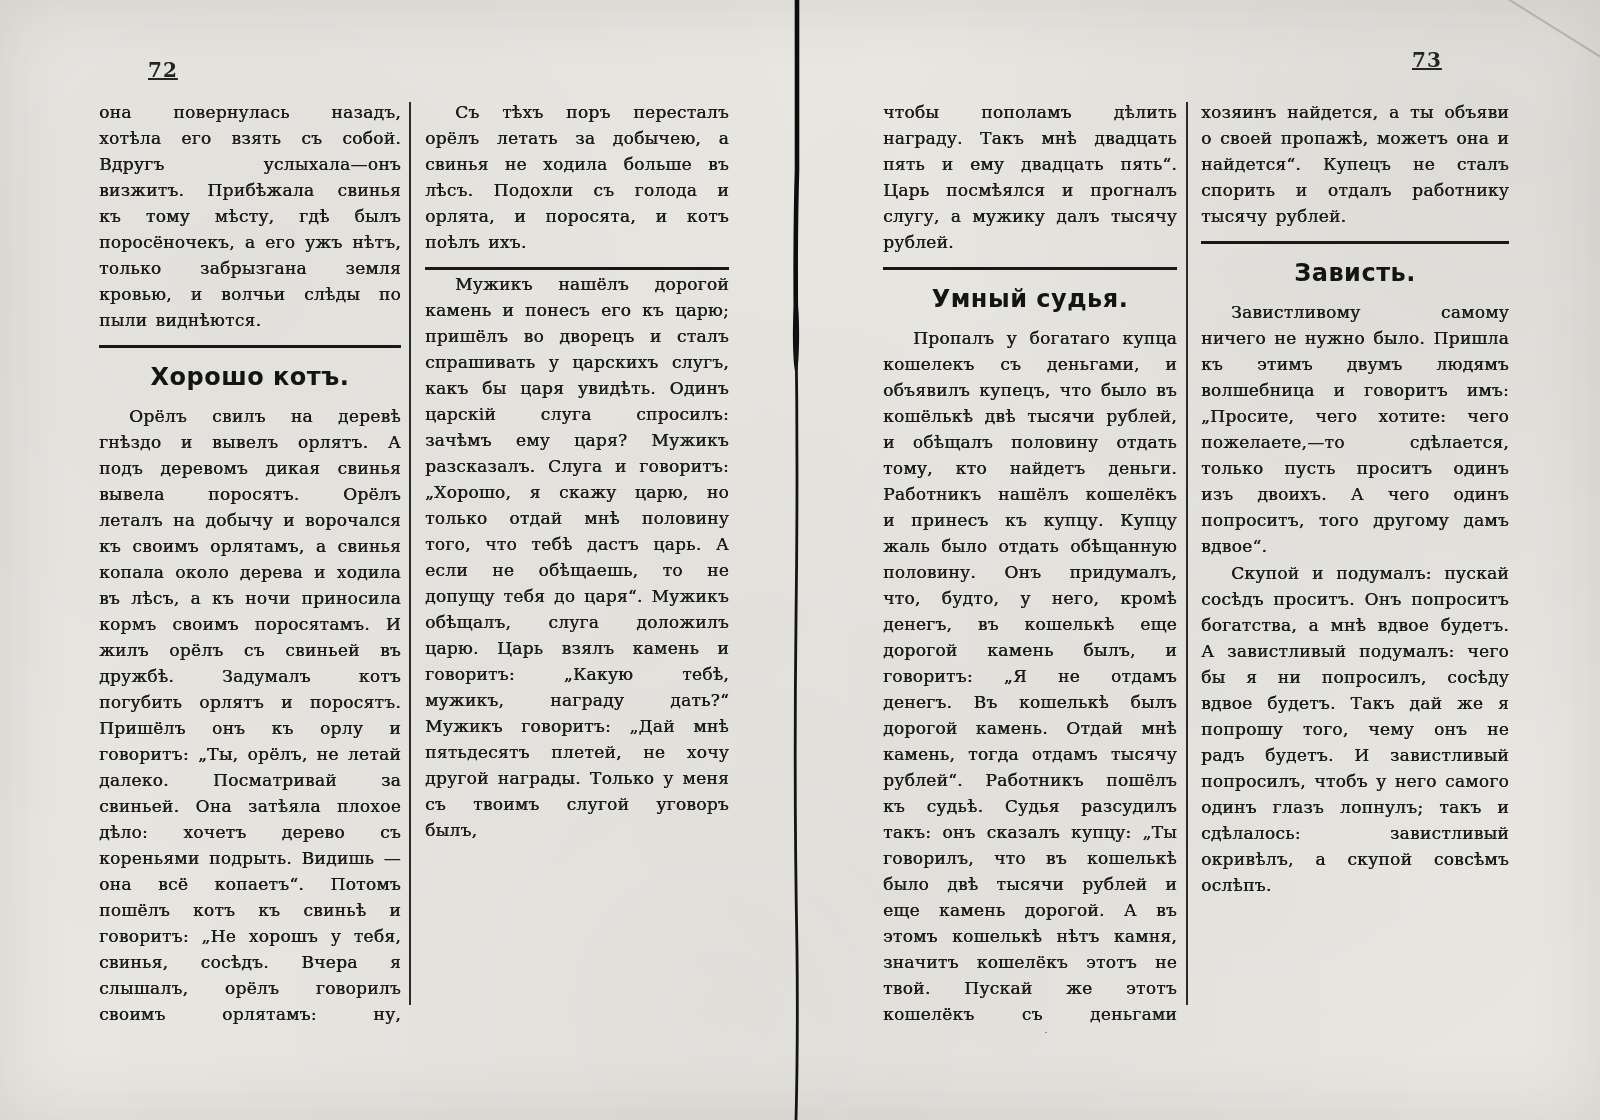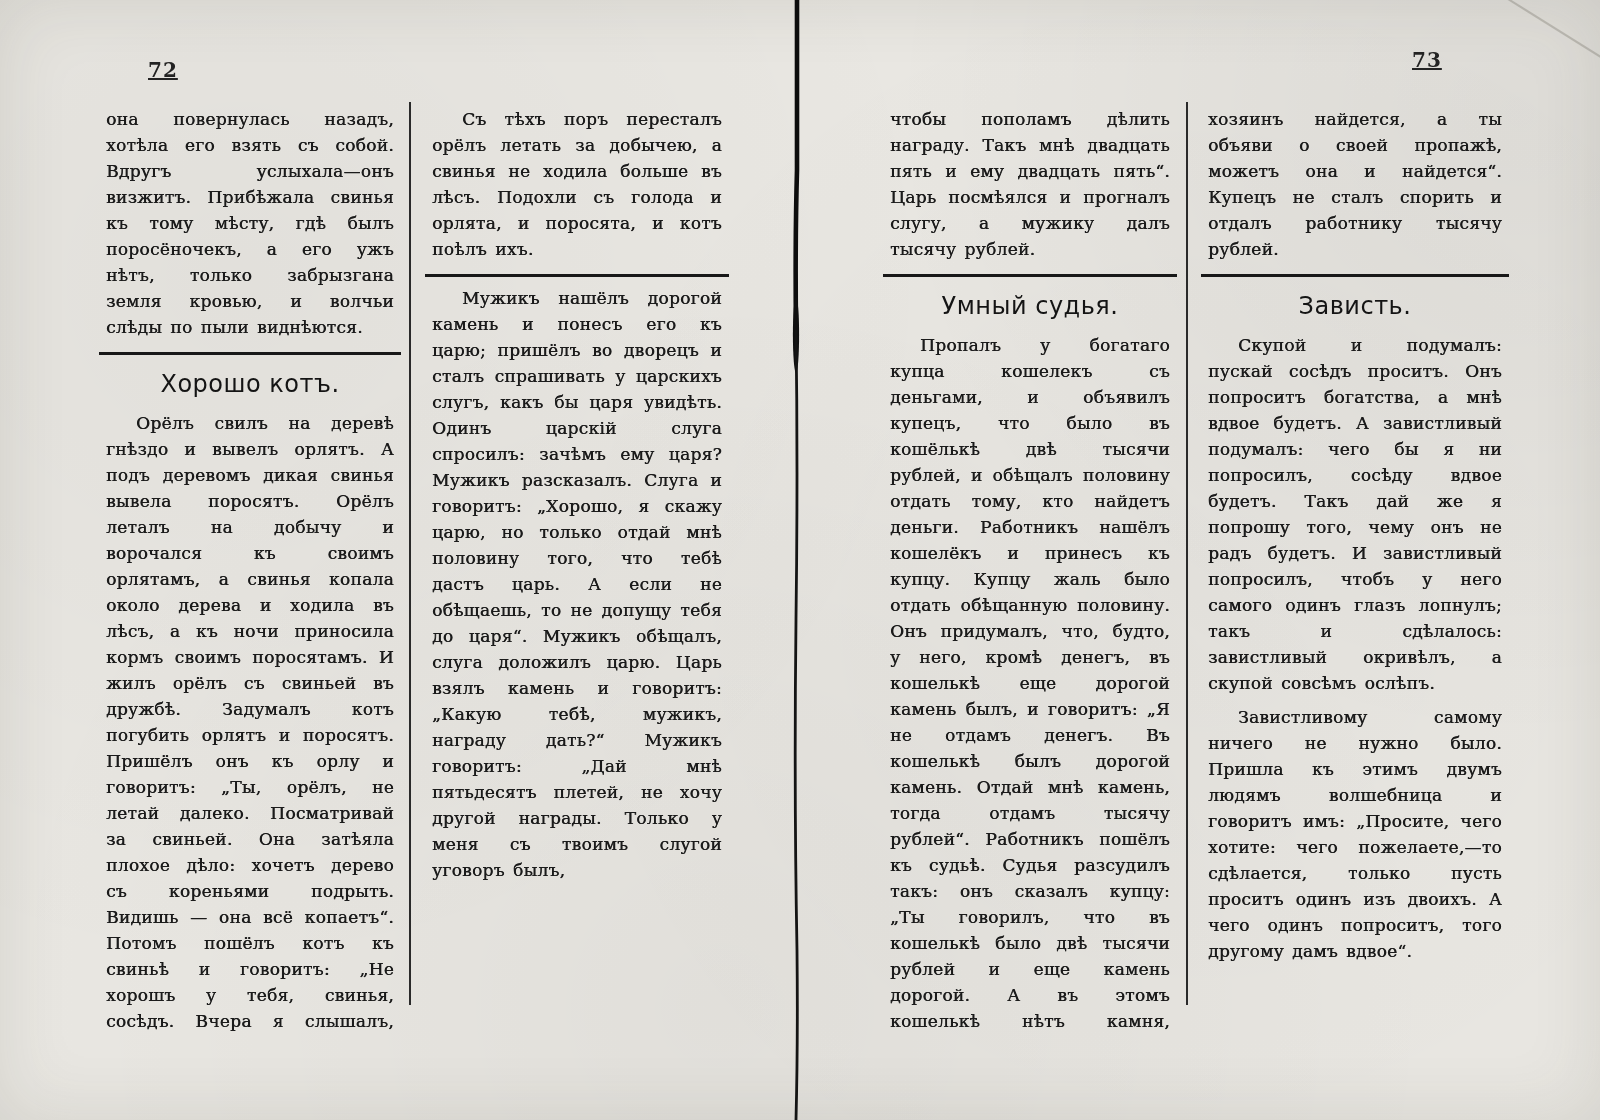--- a/index.html
+++ b/index.html
@@ -21,32 +21,32 @@
     position:absolute;
     font-size:20px;font-weight:bold;letter-spacing:1px;color:#232323;text-decoration:underline;
   }
   .pageno.left{left:148px;top:58px;}
   .pageno.right{left:1412px;top:48px;}
   .col{
     position:absolute;top:98px;height:935px;overflow:hidden;
     text-align:justify;
   }
   .col p{
-    margin:8px;
+    margin:1px;
     font-size:17px;
     line-height:26px;
     text-indent:30px;
     letter-spacing:0.3px;
     word-spacing:2.5px;
     text-shadow:0.4px 0 0 currentColor;
   }
   .col p.cont{text-indent:0;}
   .col h2{
     font-family:"DejaVu Sans", sans-serif;
-    font-weight:normal;
+    font-weight:bold;
     font-size:24px;
     line-height:30px;
     text-align:center;
     text-indent:0;
     margin:14px 0 11px 0;
     color:#141414;
     letter-spacing:0.5px;
   }
   .hrule{
     height:3px;background:#181818;margin:12px 1px 0 1px;
@@ -97,18 +97,18 @@
     <p class="cont">чтобы пополамъ дѣлить награду. Такъ мнѣ двадцать пять и ему двадцать пять“. Царь посмѣялся и прогналъ слугу, а мужику далъ тысячу рублей.</p>
     <div class="hrule"></div>
     <h2>Умный судья.</h2>
     <p>Пропалъ у богатаго купца кошелекъ съ деньгами, и объявилъ купецъ, что было въ кошёлькѣ двѣ тысячи рублей, и обѣщалъ половину отдать тому, кто найдетъ деньги. Работникъ нашёлъ кошелёкъ и принесъ къ купцу. Купцу жаль было отдать обѣщанную половину. Онъ придумалъ, что, будто, у него, кромѣ денегъ, въ кошелькѣ еще дорогой камень былъ, и говоритъ: „Я не отдамъ денегъ. Въ кошелькѣ былъ дорогой камень. Отдай мнѣ камень, тогда отдамъ тысячу рублей“. Работникъ пошёлъ къ судьѣ. Судья разсудилъ такъ: онъ сказалъ купцу: „Ты говорилъ, что въ кошелькѣ было двѣ тысячи рублей и еще камень дорогой. А въ этомъ кошелькѣ нѣтъ камня, значитъ кошелёкъ этотъ не твой. Пускай же этотъ кошелёкъ съ деньгами останется у работника, пока ихъ</p>
   </div>
 
   <div class="col" style="left:1200px;width:310px;">
     <p class="cont">хозяинъ найдется, а ты объяви о своей пропажѣ, можетъ она и найдется“. Купецъ не сталъ спорить и отдалъ работнику тысячу рублей.</p>
     <div class="hrule"></div>
     <h2>Зависть.</h2>
+    <p>Завистливому самому ничего не нужно было. Пришла къ этимъ двумъ людямъ волшебница и говоритъ имъ: „Просите, чего хотите: чего пожелаете,—то сдѣлается, только пусть проситъ одинъ изъ двоихъ. А чего одинъ попроситъ, того другому дамъ вдвое“.</p>
     <p>Скупой и подумалъ: пускай сосѣдъ проситъ. Онъ попроситъ богатства, а мнѣ вдвое будетъ. А завистливый подумалъ: чего бы я ни попросилъ, сосѣду вдвое будетъ. Такъ дай же я попрошу того, чему онъ не радъ будетъ. И завистливый попросилъ, чтобъ у него самого одинъ глазъ лопнулъ; такъ и сдѣлалось: завистливый окривѣлъ, а скупой совсѣмъ ослѣпъ.</p>
-    <p>Завистливому самому ничего не нужно было. Пришла къ этимъ двумъ людямъ волшебница и говоритъ имъ: „Просите, чего хотите: чего пожелаете,—то сдѣлается, только пусть проситъ одинъ изъ двоихъ. А чего одинъ попроситъ, того другому дамъ вдвое“.</p>
 
   </div>
 
 </div>
 
 </body></html>

